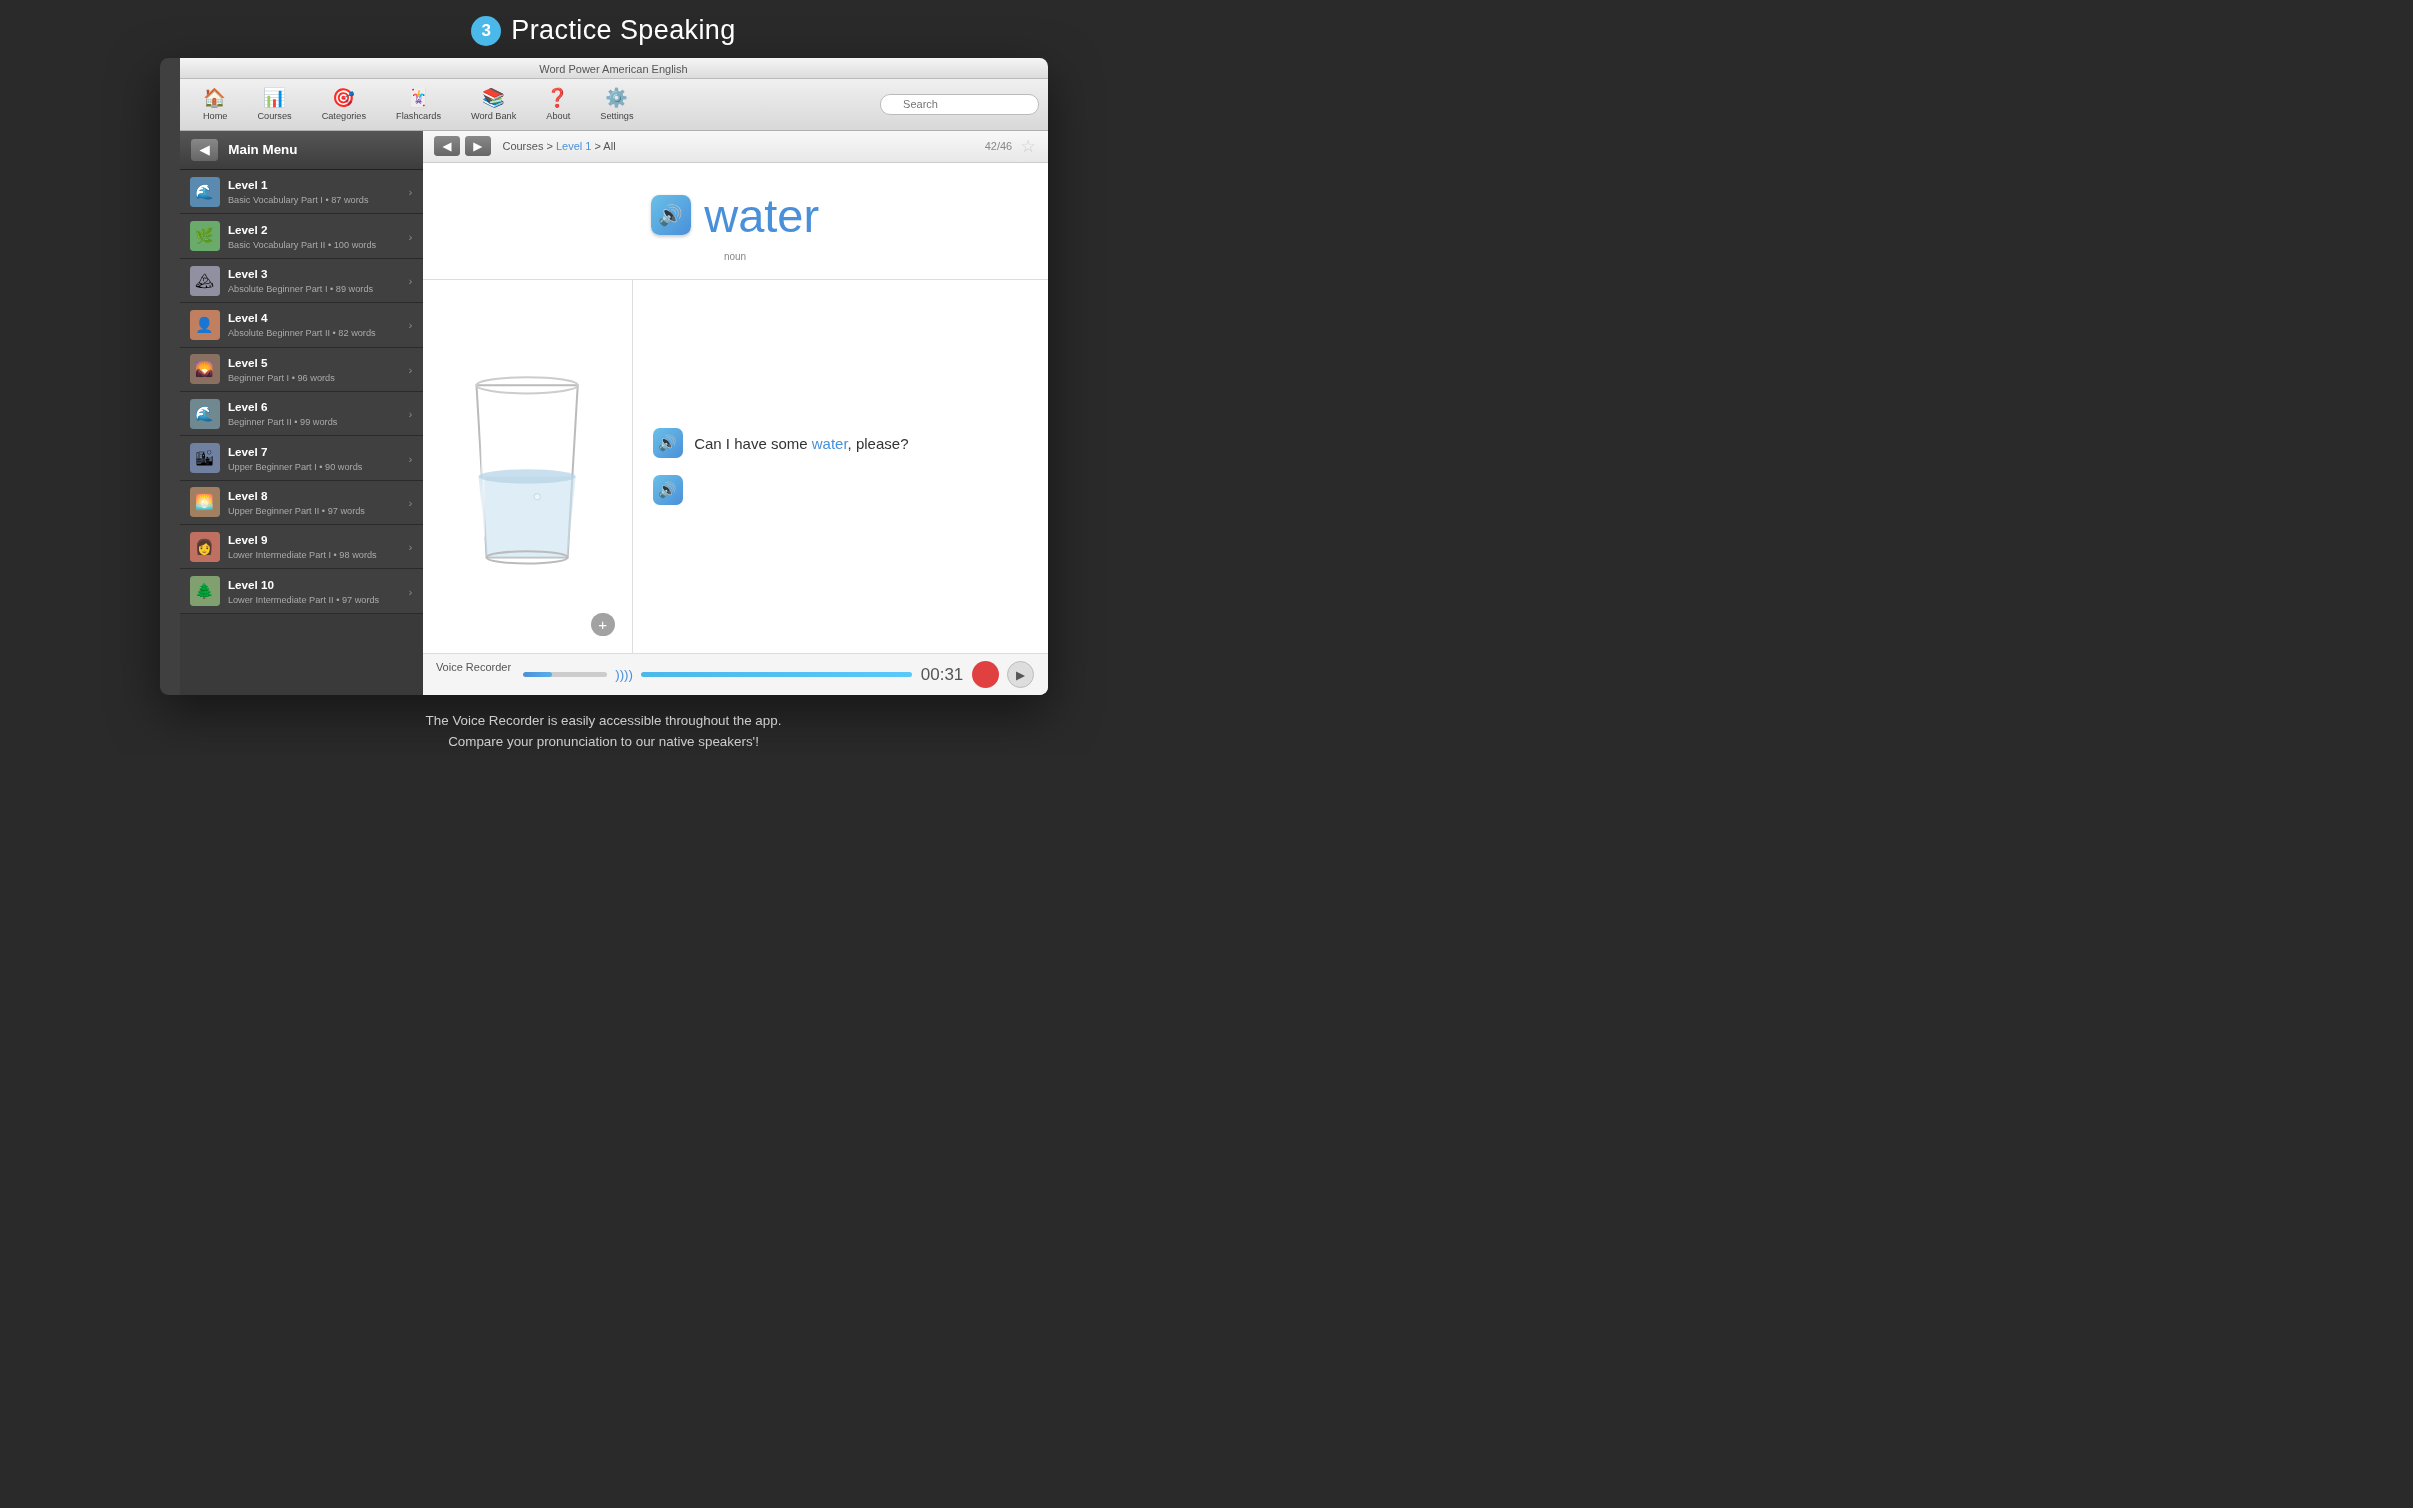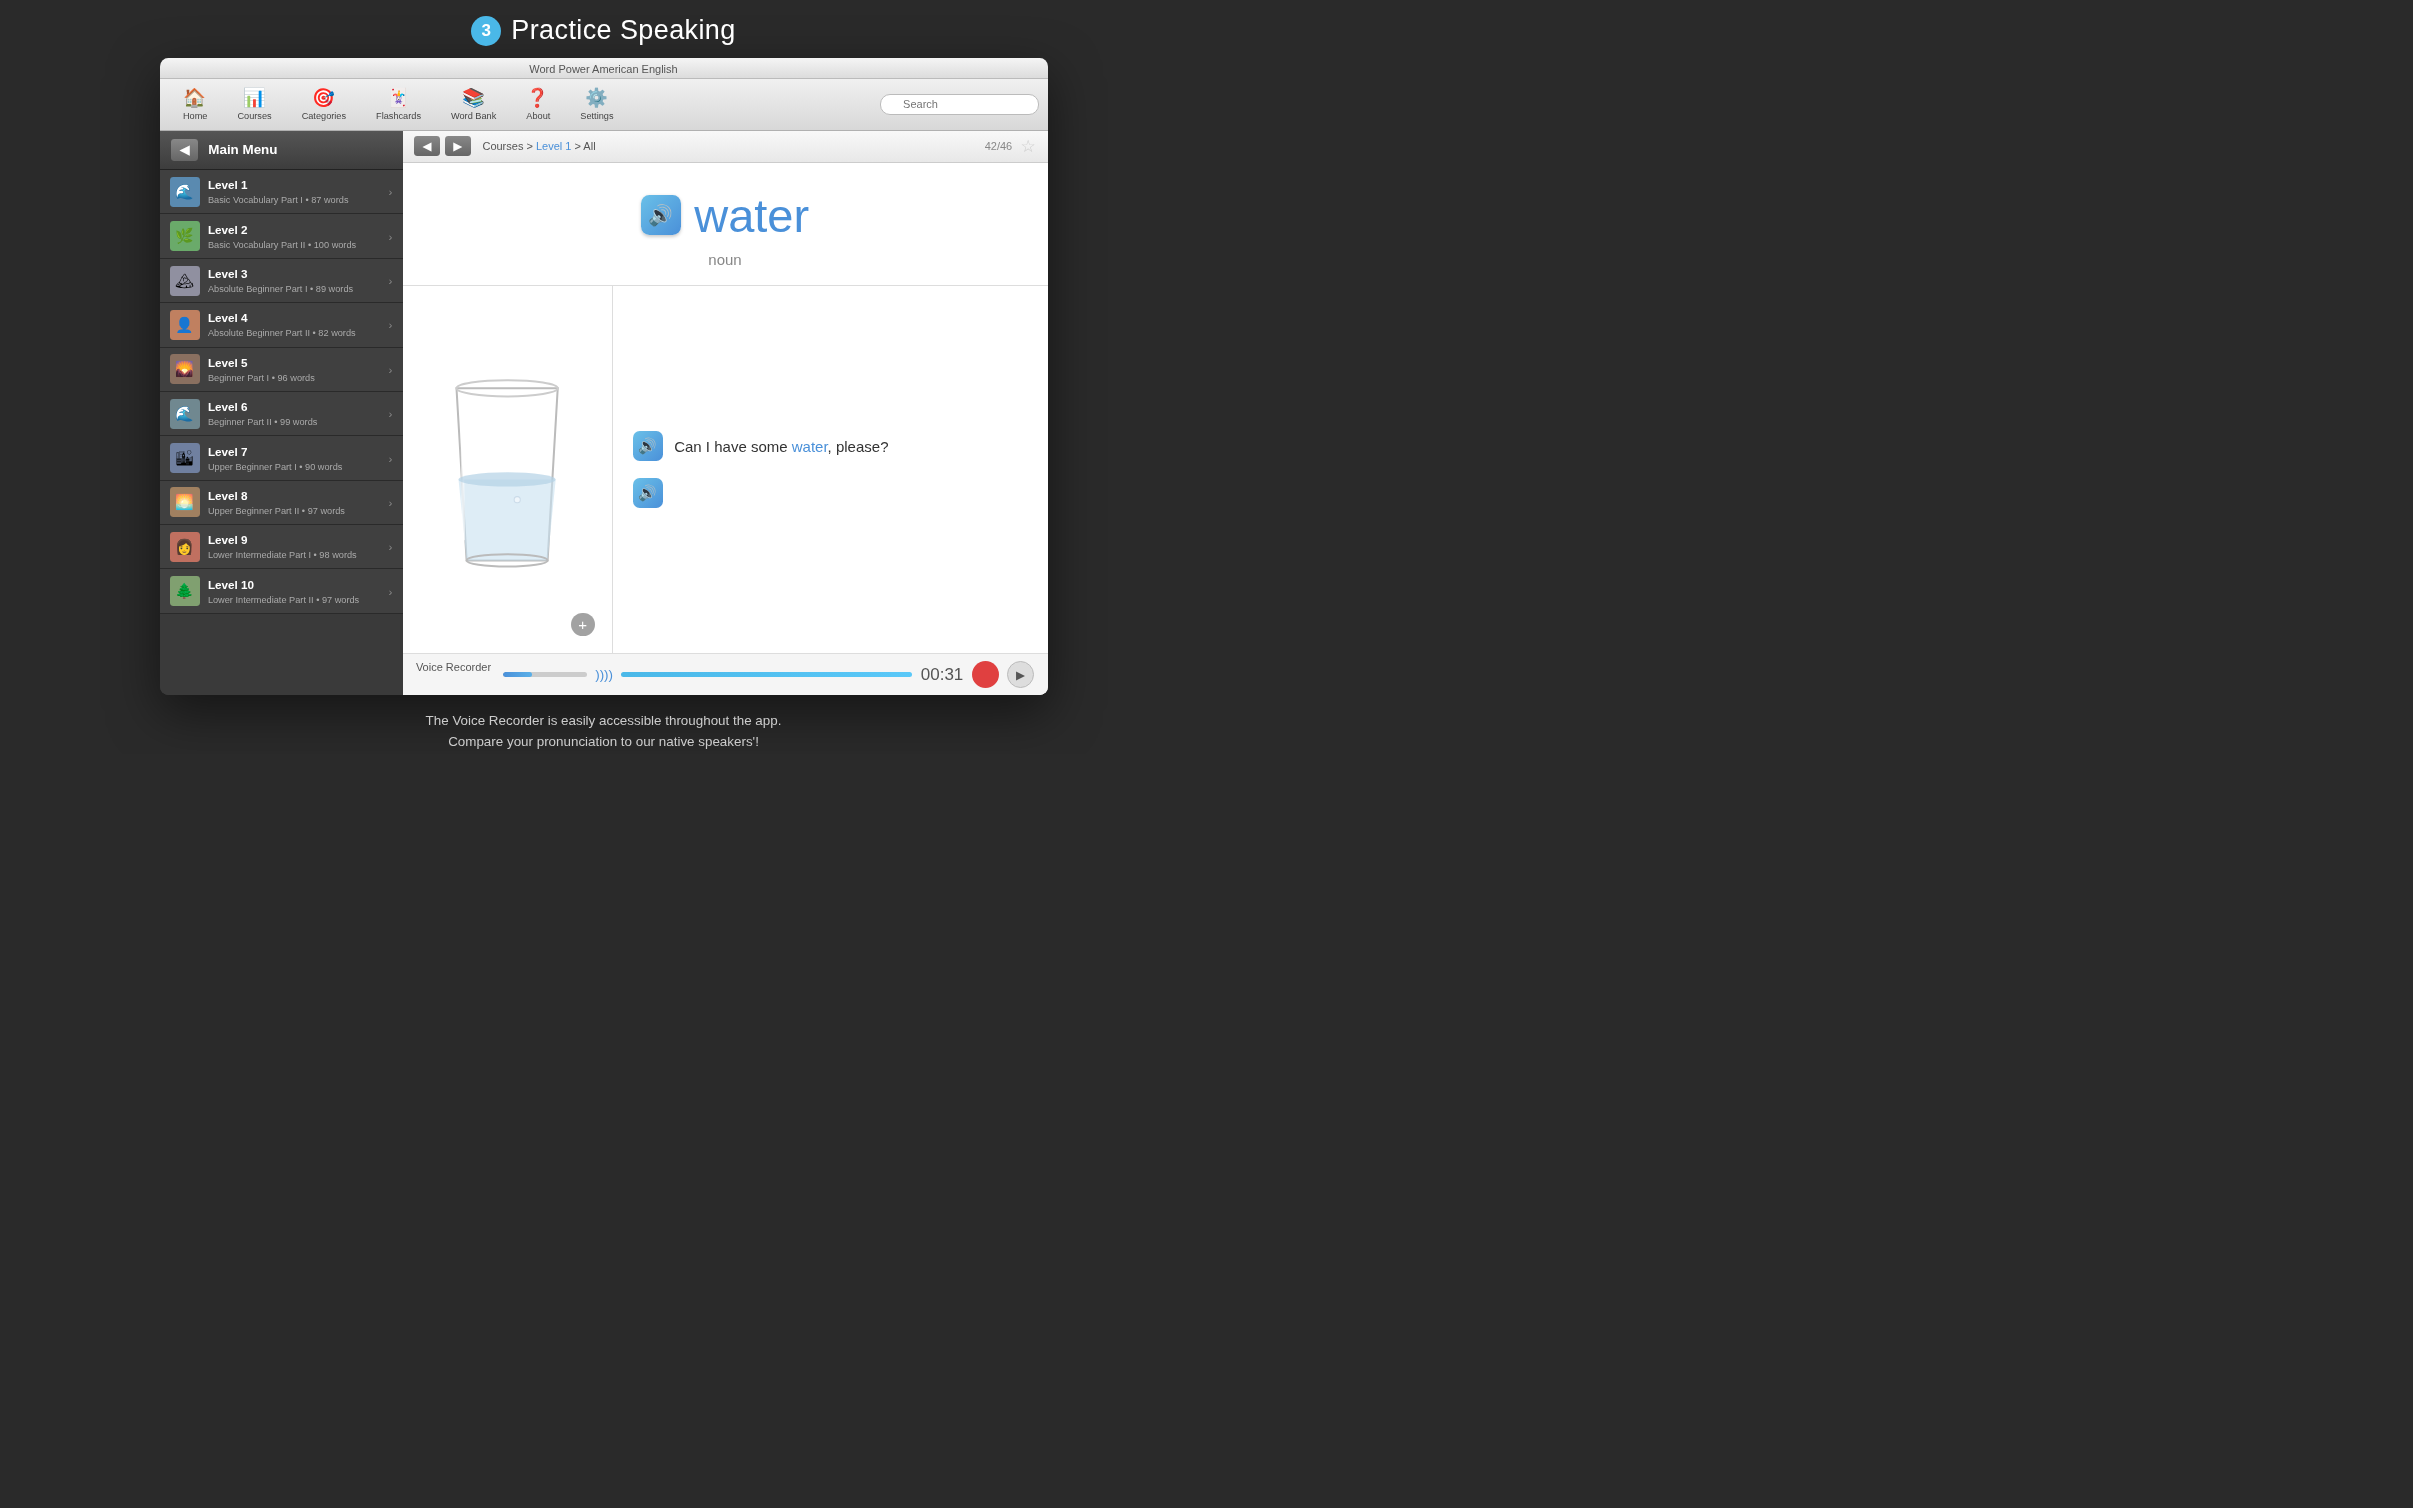--- a/index.html
+++ b/index.html
@@ -44,20 +44,21 @@
     .app-window {
       background: #404040;
       border-radius: 8.4px;
       margin: 0 auto;
       width: 888px;
       height: 637px;
       overflow: hidden;
       box-shadow: 0 17px 50px rgba(0,0,0,0.5);
       display: flex;
       flex-direction: column;
+      padding-left: 20px;
     }
 
     
     .app-titlebar {
       background: linear-gradient(to bottom, #f5f5f5, #dcdcdc);
       text-align: center;
       padding: 5px 0 3.4px;
       font-size: 11px;
       color: #555;
       border-bottom: 0.8px solid #bbb;
@@ -282,21 +283,21 @@
       color: white;
       font-size: 20px;
     }
     .word-text {
       font-size: 47px;
       color: #4a90d9;
       font-weight: 300;
     }
     .word-pos {
       color: #888;
-      font-size: 15px;
+      font-size: 10px;
     }
 
     
     .examples-area {
       display: flex;
       flex: 1;
       overflow: hidden;
     }
     .image-panel {
       width: 210px;

